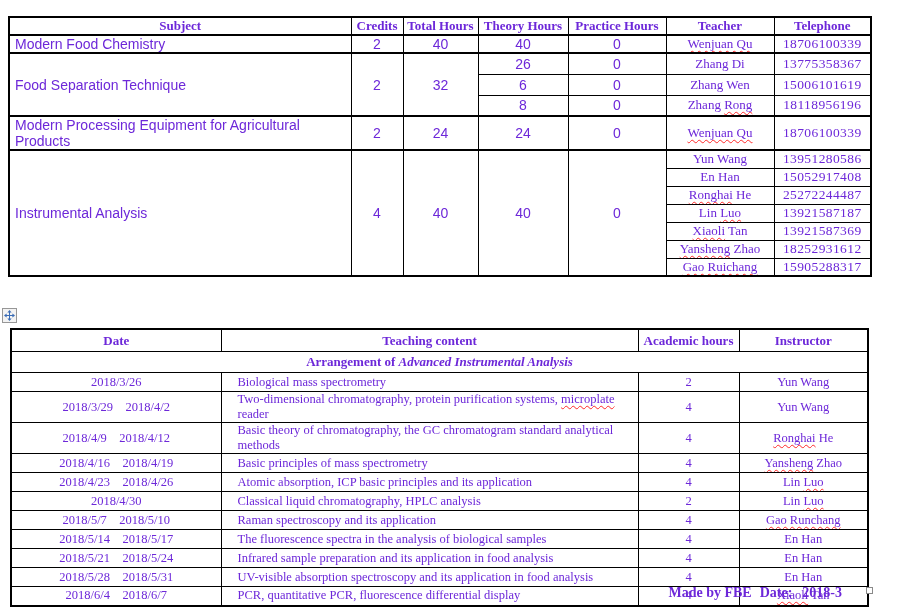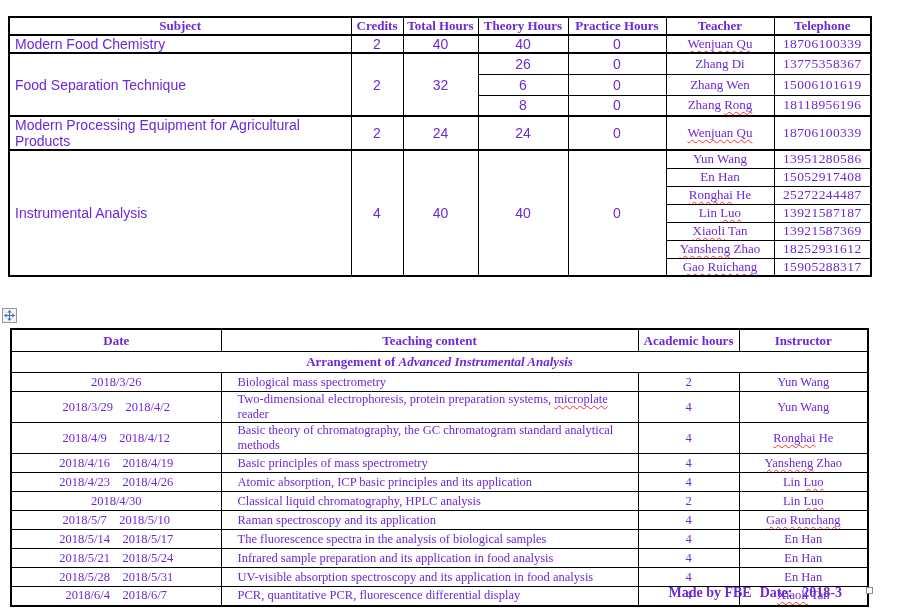--- a/index.html
+++ b/index.html
@@ -192,21 +192,21 @@
     </thead>
     <tbody>
       <tr>
         <td class="date">2018/3/26</td>
         <td class="cont"><span>Biological mass spectrometry</span><span class="sp"></span><span></span></td>
         <td class="hrs">2</td>
         <td class="inst"><span>Yun Wang</span><span class="sp"></span><span></span></td>
       </tr>
       <tr>
         <td class="date">2018/3/29    2018/4/2</td>
-        <td class="cont"><span>Two-dimensional electrophoresis, protein preparation systems, </span><span class="sp">microplate</span><span> reader</span></td>
+        <td class="cont"><span>Two-dimensional chromatography, protein purification systems, </span><span class="sp">microplate</span><span> reader</span></td>
         <td class="hrs">4</td>
         <td class="inst"><span>Yun Wang</span><span class="sp"></span><span></span></td>
       </tr>
       <tr>
         <td class="date">2018/4/9    2018/4/12</td>
         <td class="cont"><span>Basic theory of chromatography, the GC chromatogram standard analytical methods</span><span class="sp"></span><span></span></td>
         <td class="hrs">4</td>
         <td class="inst"><span></span><span class="sp">Ronghai</span><span> He</span></td>
       </tr>
       <tr>

